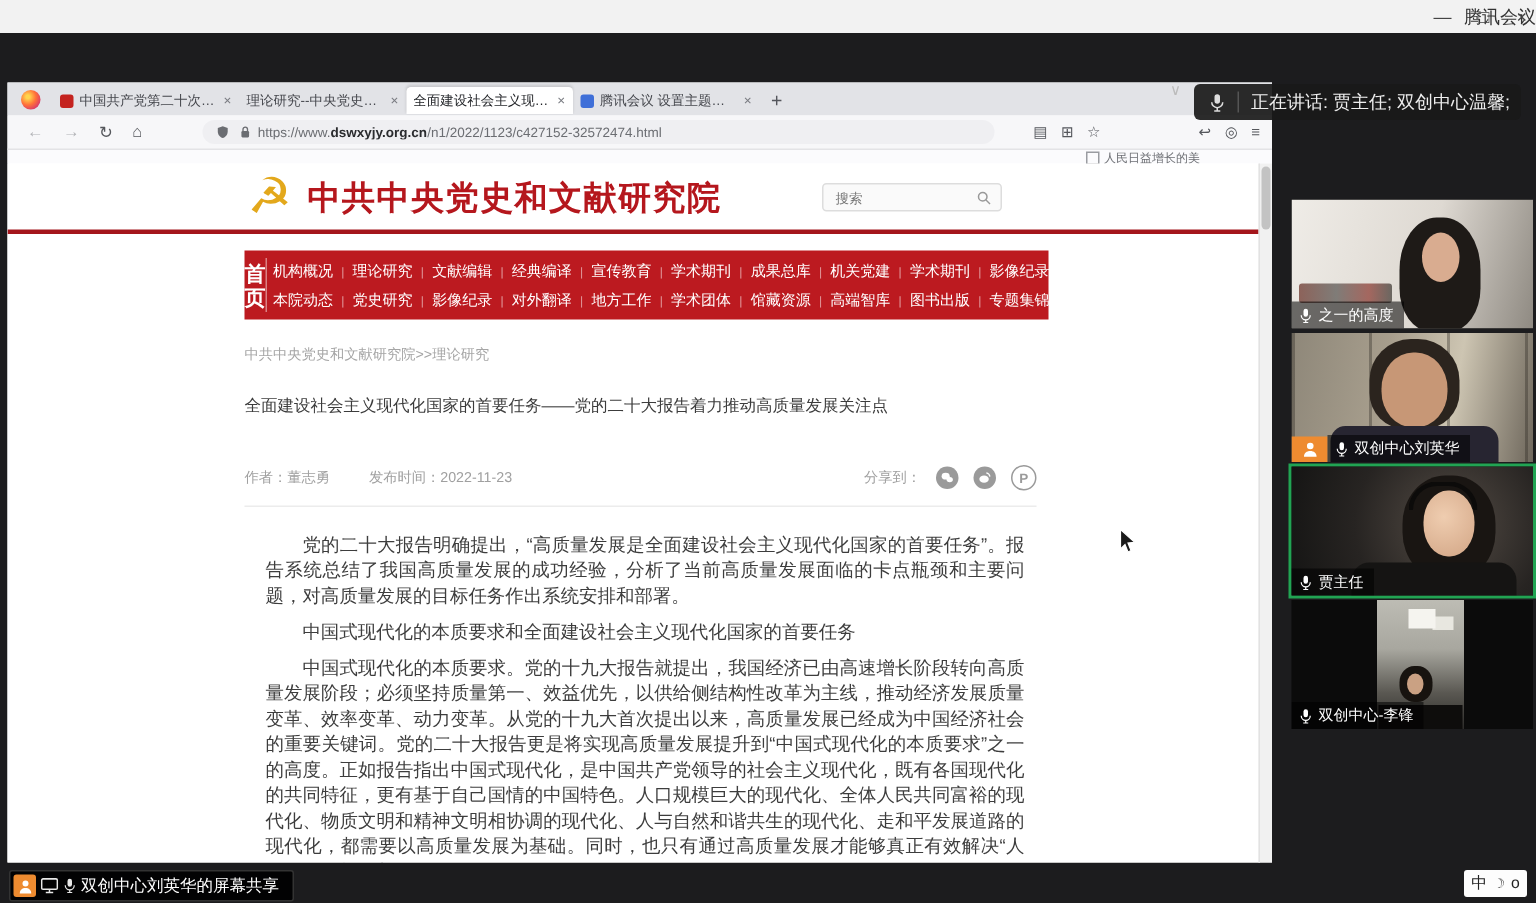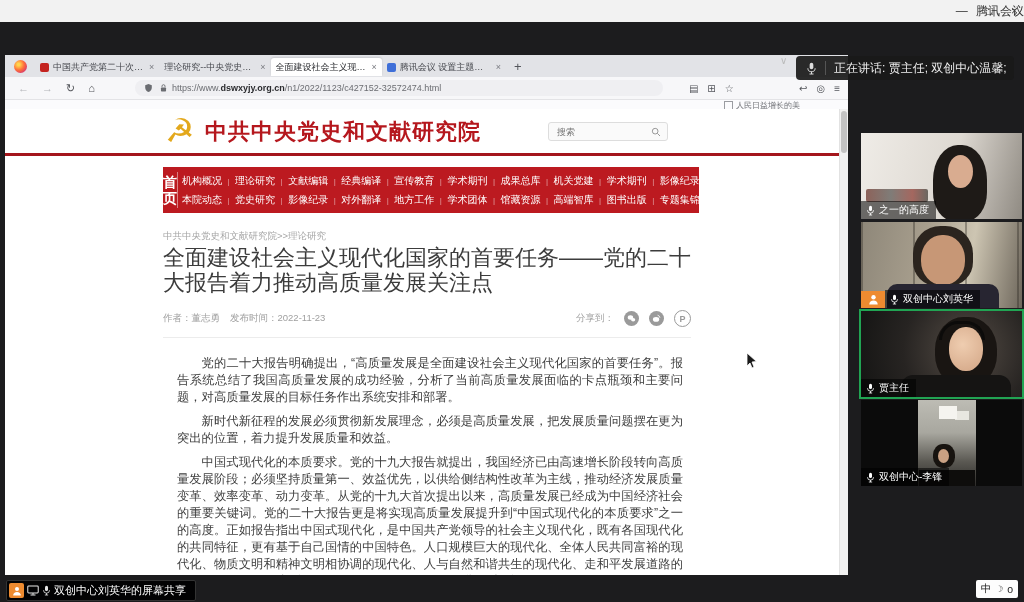--- a/index.html
+++ b/index.html
@@ -63,23 +63,23 @@
   .red-rule{position:absolute;left:0;top:44px;width:835px;height:3px;background:#a4161c;}
 
   .site-nav{position:absolute;left:158px;top:58px;width:536px;height:46px;background:#bc1a20;color:#fff;display:flex;align-items:stretch;}
   .nav-home{width:36px;display:flex;align-items:center;justify-content:center;font-size:14px;font-weight:700;line-height:16px;text-align:center;border-right:1px solid rgba(255,255,255,.45);margin:5px 0;}
   .nav-rows{flex:1;display:flex;flex-direction:column;justify-content:center;gap:5px;padding-left:4px;}
   .nav-row{display:flex;list-style:none;margin:0;padding:0;}
   .nav-row li{font-size:10px;white-space:nowrap;}
   .nav-row li + li::before{content:"|";color:rgba(255,255,255,.55);margin:0 5.5px;font-size:8px;}
 
   .breadcrumb{position:absolute;left:158px;top:121px;font-size:9.5px;color:#a5a5a5;}
-  .article-title{position:absolute;left:158px;top:136px;width:540px;font-size:22px;line-height:25px;color:#3c3c3c;font-weight:500;}
+  .article-title{position:absolute;left:158px;top:150px;width:540px;font-size:11px;line-height:25px;color:#3c3c3c;font-weight:500;}
   .byline{position:absolute;left:158px;top:201px;width:528px;font-size:9.5px;color:#a0a0a0;display:flex;align-items:center;}
-  .byline .author{margin-right:10px;}
+  .byline .author{margin-right:26px;}
   .share-group{margin-left:auto;display:flex;align-items:center;gap:10px;}
   .share-ic{width:15px;height:15px;border-radius:50%;background:#9a9a9a;color:#fff;display:flex;align-items:center;justify-content:center;}
   .share-ic svg{width:9px;height:9px;}
   .share-ic.p-ic{background:#fff;border:1px solid #9a9a9a;color:#9a9a9a;font-size:9px;font-weight:700;}
   .byline-rule{position:absolute;left:158px;top:228px;width:528px;height:1px;background:#ececec;}
 
   .article-body{position:absolute;left:172px;top:246px;width:506px;font-size:12.3px;line-height:17px;color:#3d3d3d;}
   .article-body p{margin:0 0 7px 0;text-indent:2em;text-align:justify;}
 
   
@@ -298,21 +298,21 @@
                   <use href="#i-weibo"></use>
                 </svg>
               </span>
             <span class="share-ic p-ic">P</span>
           </span>
         </div>
         <div class="byline-rule"></div>
 
         <div class="article-body">
           <p>党的二十大报告明确提出，“高质量发展是全面建设社会主义现代化国家的首要任务”。报告系统总结了我国高质量发展的成功经验，分析了当前高质量发展面临的卡点瓶颈和主要问题，对高质量发展的目标任务作出系统安排和部署。</p>
-          <p>新时代新征程的发展必须贯彻新发展理念，必须是高质量发展，把发展质量问题摆在更为突出的位置，着力提升发展质量和效益。</p>
+          <p>中国式现代化的本质要求和全面建设社会主义现代化国家的首要任务</p>
           <p>中国式现代化的本质要求。党的十九大报告就提出，我国经济已由高速增长阶段转向高质量发展阶段；必须坚持质量第一、效益优先，以供给侧结构性改革为主线，推动经济发展质量变革、效率变革、动力变革。从党的十九大首次提出以来，高质量发展已经成为中国经济社会的重要关键词。党的二十大报告更是将实现高质量发展提升到“中国式现代化的本质要求”之一的高度。正如报告指出中国式现代化，是中国共产党领导的社会主义现代化，既有各国现代化的共同特征，更有基于自己国情的中国特色。人口规模巨大的现代化、全体人民共同富裕的现代化、物质文明和精神文明相协调的现代化、人与自然和谐共生的现代化、走和平发展道路的现代化，都需要以高质量发展为基础。同时，也只有通过高质量发展才能够真正有效解决“人民日益增长的美</p>
         </div>
       </div>
 
       <div class="scrollbar">
         <div class="scroll-thumb"></div>
       </div>
     </div>
 
     <span class="banner-chevron">∨</span>

